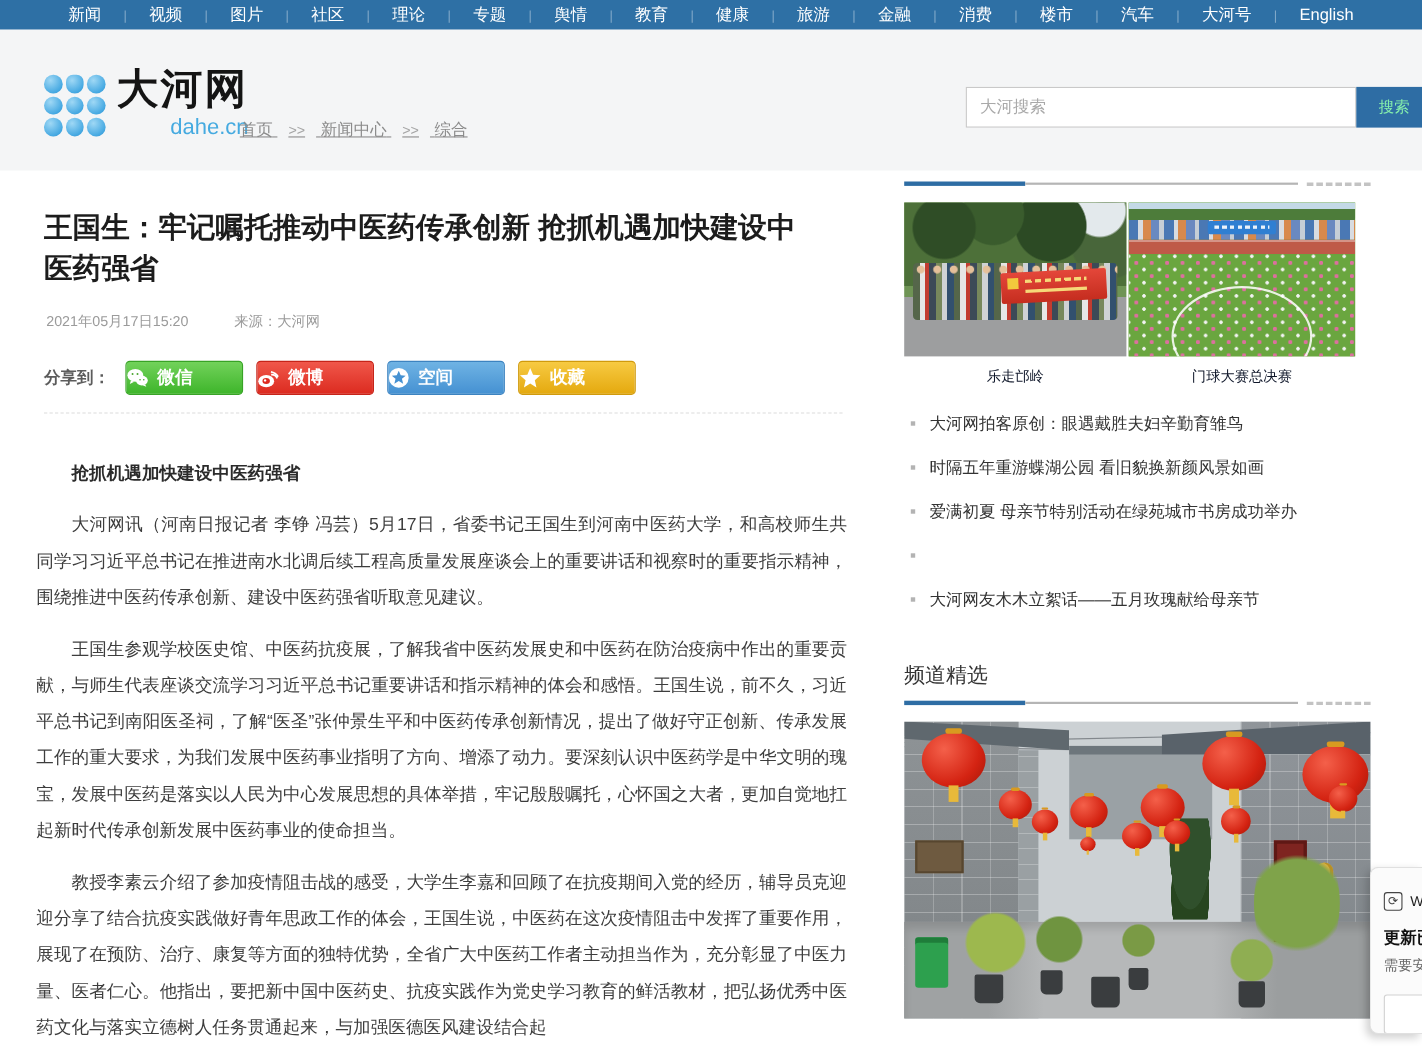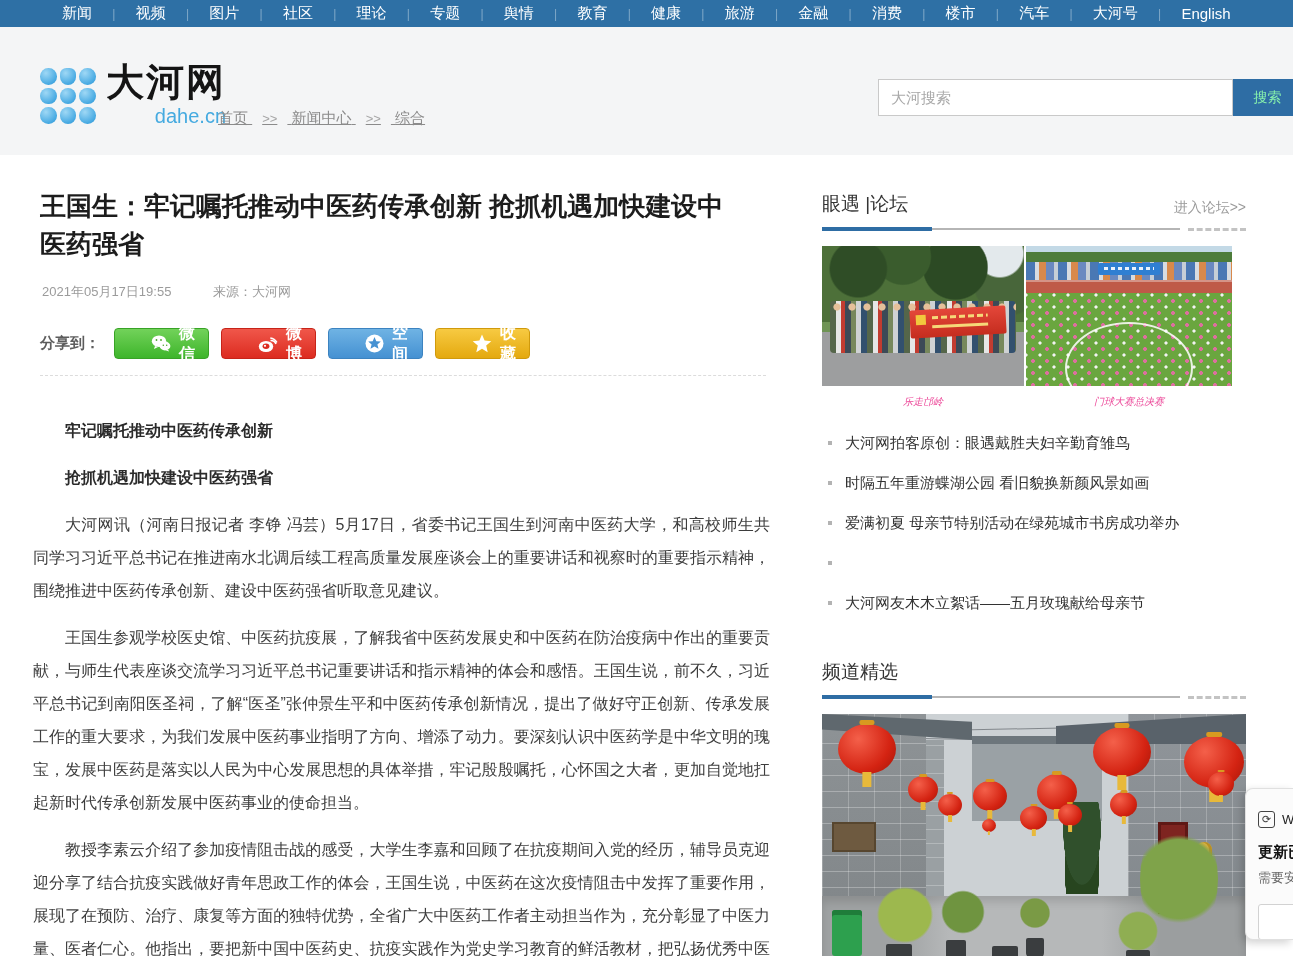--- a/index.html
+++ b/index.html
@@ -39,22 +39,22 @@
   .right-col { width:424px; }
 
   
   .art-title { font-size:26px; line-height:38px; font-weight:bold; color:#1c1c1c;
     margin:32px 0 0 10px; width:706px; }
   .art-meta { margin:20px 0 0 12px; font-size:13px; color:#9b9b9b; }
   .art-meta .src { margin-left:38px; }
   .share-row { display:flex; align-items:center; margin:27px 0 0 10px; width:726px;
     padding-bottom:16px; border-bottom:1px dashed #dcdcdc;font-weight:bold; }
   .share-label { font-size:15px; color:#5c5c5c; margin-right:14px; }
-  .share-btn { width:95px; height:31px; margin-right:12px; border-radius:4px; border:1px solid transparent;
-    display:flex; align-items:center; justify-content:flex-end; gap:8px; color:#fff; font-size:16px; cursor:pointer;padding-left:36px; }
+  .share-btn { width:107px; height:31px; margin-right:12px; border-radius:4px; border:1px solid transparent;
+    display:flex; align-items:center; justify-content:flex-start; gap:8px; color:#fff; font-size:16px; cursor:pointer; }
   .btn-wechat { background:linear-gradient(#72d25a,#3eb52b); border-color:#38a326; }
   .btn-weibo  { background:linear-gradient(#f0574a,#dc2b20); border-color:#c62419; }
   .btn-qzone  { background:linear-gradient(#6fb3e4,#4591d2); border-color:#3c83c0; }
   .btn-fav    { background:linear-gradient(#f7ca42,#e4a90f); border-color:#d09a0c; }
   .share-btn svg { display:block; }
   .art-body { margin:38px 0 0 3px; width:737px; }
   .para { font-size:16px; color:#3d3d3d; line-height:33px; text-align:justify;
     text-indent:2em; margin-bottom:14px; }
   .para.bold { font-weight:bold; color:#2b2b2b; }
 
@@ -62,21 +62,21 @@
   .sec-head { display:flex; align-items:flex-end; justify-content:space-between; margin-top:36px; }
   .sec-title { font-size:19px; color:#333; }
   .sec-more { font-size:14px; color:#9a9a9a; text-decoration:none; }
   .sec-rule { display:flex; align-items:center; margin-top:10px; }
   .rule-blue { width:110px; height:4px; background:#2e6da4; }
   .rule-line { flex:1; height:2px; background:#b5b5b5; }
   .rule-dash { width:58px; height:0; border-top:3px dashed #c3c3c3; margin-left:8px; }
 
   .photo-row { display:flex; gap:2px; margin-top:15px; }
   .caption-row { display:flex; gap:2px; margin-top:9px; }
-  .caption-row div { font-size:10px; color:#ec4899; text-align:center;font-style:italic; }
+  .caption-row div { font-size:13px; color:#0f172a; text-align:center; }
   .cap-1 { width:202px; } .cap-2 { width:206px; }
 
   .headline-list { margin-top:14px; }
   .headline { display:flex; align-items:center; height:40px; font-size:15px; color:#333; cursor:pointer; }
   .headline .bullet { width:4px; height:4px; background:#b3b3b3; margin:0 13px 0 6px; flex:none; }
 
   
   .ph { position:relative; overflow:hidden; }
   
   .ph-a { width:202px; height:140px;
@@ -240,21 +240,21 @@
     <input type="text" placeholder="大河搜索" style="">
     <button>搜索</button>
   </div>
 </header>
 
 <div class="main">
 
   <div class="left-col">
     <h1 class="art-title">王国生：牢记嘱托推动中医药传承创新 抢抓机遇加快建设中医药强省</h1>
     <div class="art-meta">
-      <span>2021年05月17日19:55</span>
+      <span>2021年05月17日15:20</span>
       <span class="src">
         <span>来源：</span><span>大河网</span>
       </span>
     </div>
 
     <div class="share-row">
       <span class="share-label">分享到：</span>
       <div class="share-btn btn-wechat">
         <span>
           <svg width="20" height="17" viewBox="0 0 20 17">
@@ -295,35 +295,30 @@
         <span>
           <svg width="20" height="19" viewBox="0 0 20 19">
               <path d="M10 0.5 L12.6 6.6 L19.3 7.2 L14.2 11.6 L15.7 18.2 L10 14.7 L4.3 18.2 L5.8 11.6 L0.7 7.2 L7.4 6.6 Z" fill="#fff"></path>
             </svg>
         </span>
         <span>收藏</span>
       </div>
     </div>
 
     <div class="art-body">
-      <p class="para bold">牢记嘱托推动中医药传承创新</p>
       <p class="para bold">抢抓机遇加快建设中医药强省</p>
       <p class="para">大河网讯（河南日报记者 李铮 冯芸）5月17日，省委书记王国生到河南中医药大学，和高校师生共同学习习近平总书记在推进南水北调后续工程高质量发展座谈会上的重要讲话和视察时的重要指示精神，围绕推进中医药传承创新、建设中医药强省听取意见建议。</p>
       <p class="para">王国生参观学校医史馆、中医药抗疫展，了解我省中医药发展史和中医药在防治疫病中作出的重要贡献，与师生代表座谈交流学习习近平总书记重要讲话和指示精神的体会和感悟。王国生说，前不久，习近平总书记到南阳医圣祠，了解“医圣”张仲景生平和中医药传承创新情况，提出了做好守正创新、传承发展工作的重大要求，为我们发展中医药事业指明了方向、增添了动力。要深刻认识中医药学是中华文明的瑰宝，发展中医药是落实以人民为中心发展思想的具体举措，牢记殷殷嘱托，心怀国之大者，更加自觉地扛起新时代传承创新发展中医药事业的使命担当。</p>
       <p class="para">教授李素云介绍了参加疫情阻击战的感受，大学生李嘉和回顾了在抗疫期间入党的经历，辅导员克迎迎分享了结合抗疫实践做好青年思政工作的体会，王国生说，中医药在这次疫情阻击中发挥了重要作用，展现了在预防、治疗、康复等方面的独特优势，全省广大中医药工作者主动担当作为，充分彰显了中医力量、医者仁心。他指出，要把新中国中医药史、抗疫实践作为党史学习教育的鲜活教材，把弘扬优秀中医药文化与落实立德树人任务贯通起来，与加强医德医风建设结合起</p>
     </div>
   </div>
 
   <aside class="right-col">
 
     <section>
-      <div class="sec-head">
-        <span class="sec-title">眼遇 |论坛</span>
-        <a class="sec-more" href="#">进入论坛&gt;&gt;</a>
-      </div>
       <div class="sec-rule">
         <span class="rule-blue"></span>
           <span class="rule-line"></span>
           <span class="rule-dash"></span>
       </div>
 
       <div class="photo-row">
         <div class="ph ph-a">
           <div class="pa-trees"></div>
           <div class="pa-crowd"></div>

